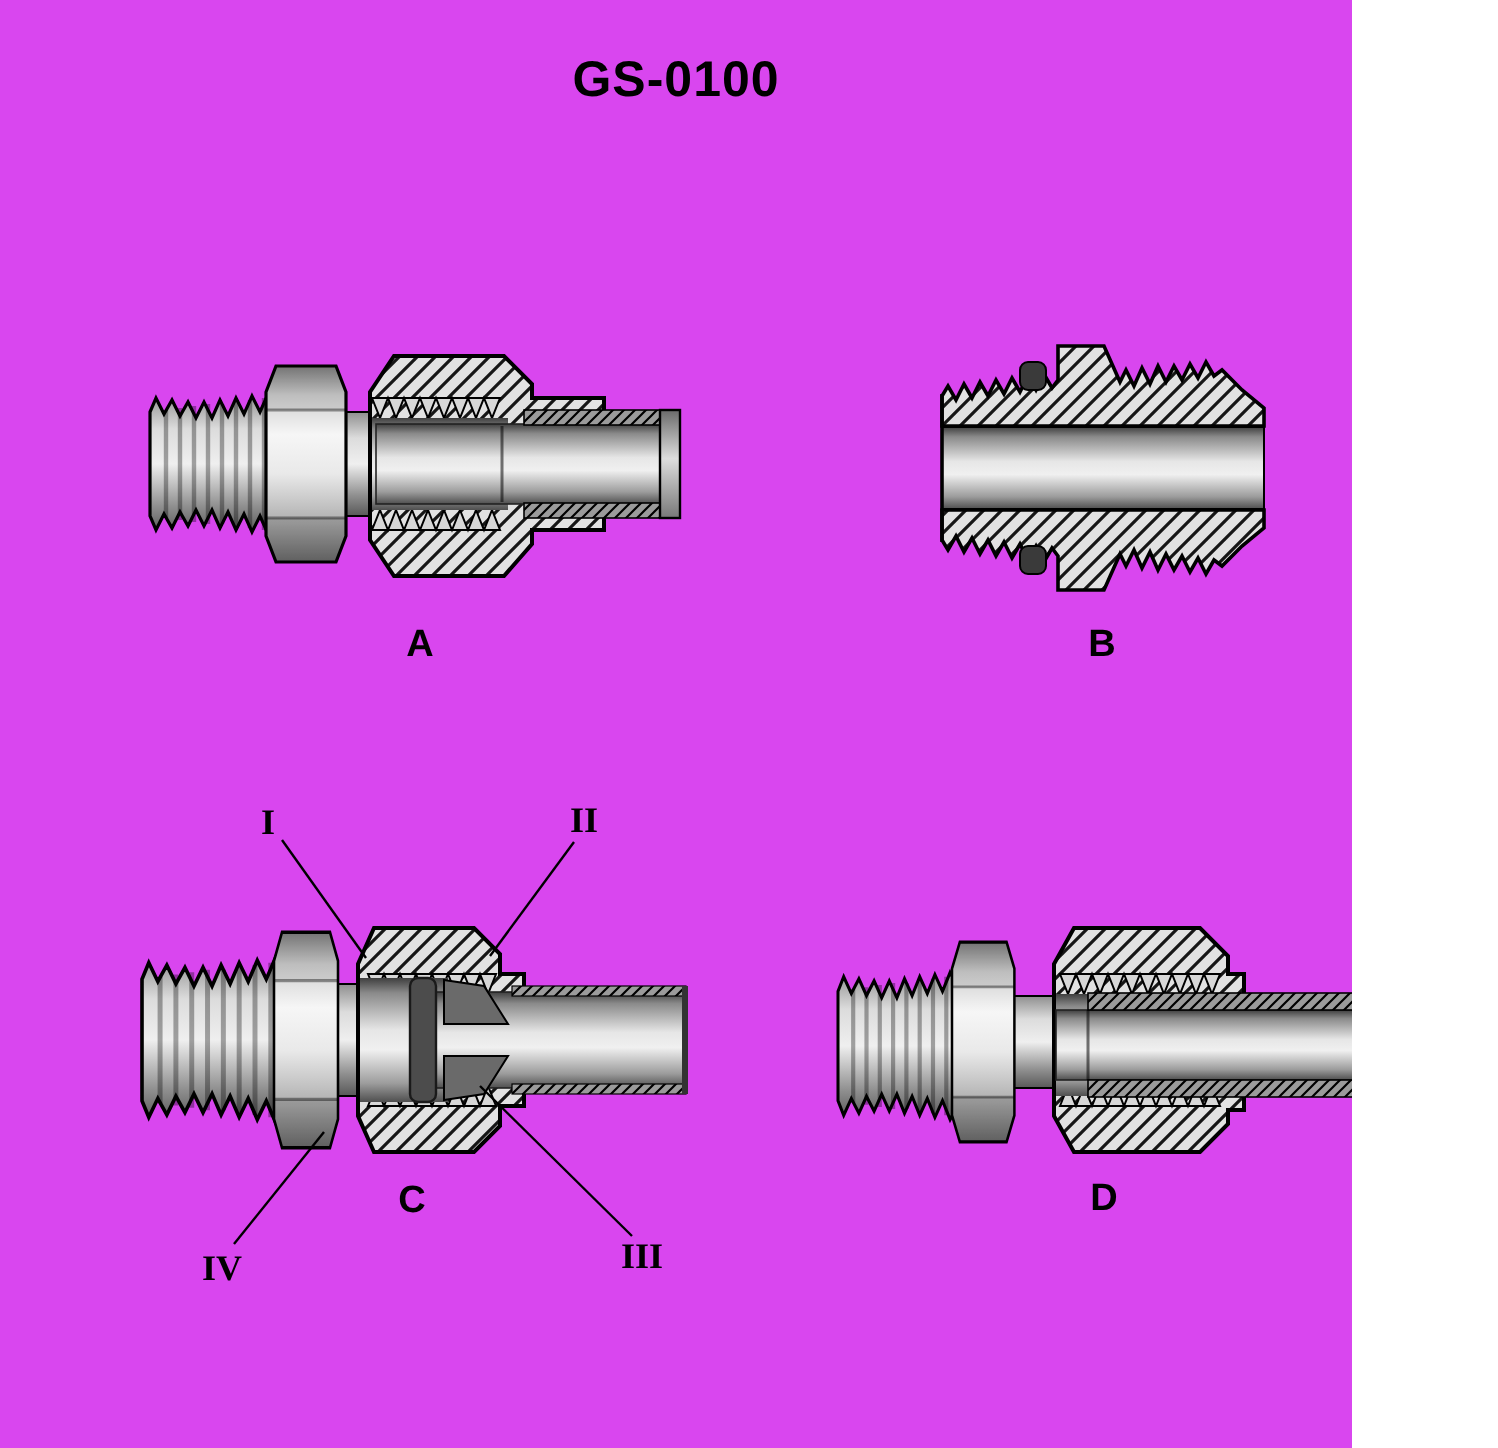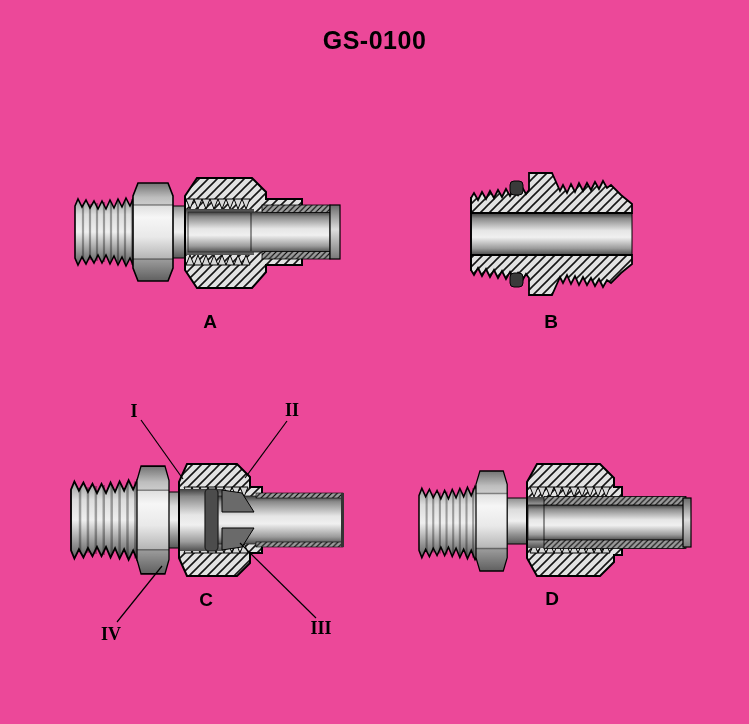--- a/index.html
+++ b/index.html
@@ -1,16 +1,16 @@
 <!DOCTYPE html>
 <html><head>
 <meta charset="utf-8">
 <style>
   html,body{margin:0;padding:0;background:#fff;}
-  .canvas{position:relative;width:749px;height:724px;background:#ec4899;overflow:hidden;
+  .canvas{position:relative;width:676px;height:724px;background:#d946ef;overflow:hidden;
           font-family:"Liberation Sans","DejaVu Sans",sans-serif;}
   .title{position:absolute;left:0;top:26px;width:100%;text-align:center;
          font-size:25px;font-weight:bold;color:#000;letter-spacing:0.5px;}
   svg{position:absolute;left:0;top:0;}
   .figlabel{font-family:"Liberation Sans","DejaVu Sans",sans-serif;font-size:19px;font-weight:bold;fill:#000;}
   .numeral{font-family:"Liberation Serif","DejaVu Serif",serif;font-size:18px;font-weight:bold;fill:#000;}
 </style>
 </head>
 <body>
 

